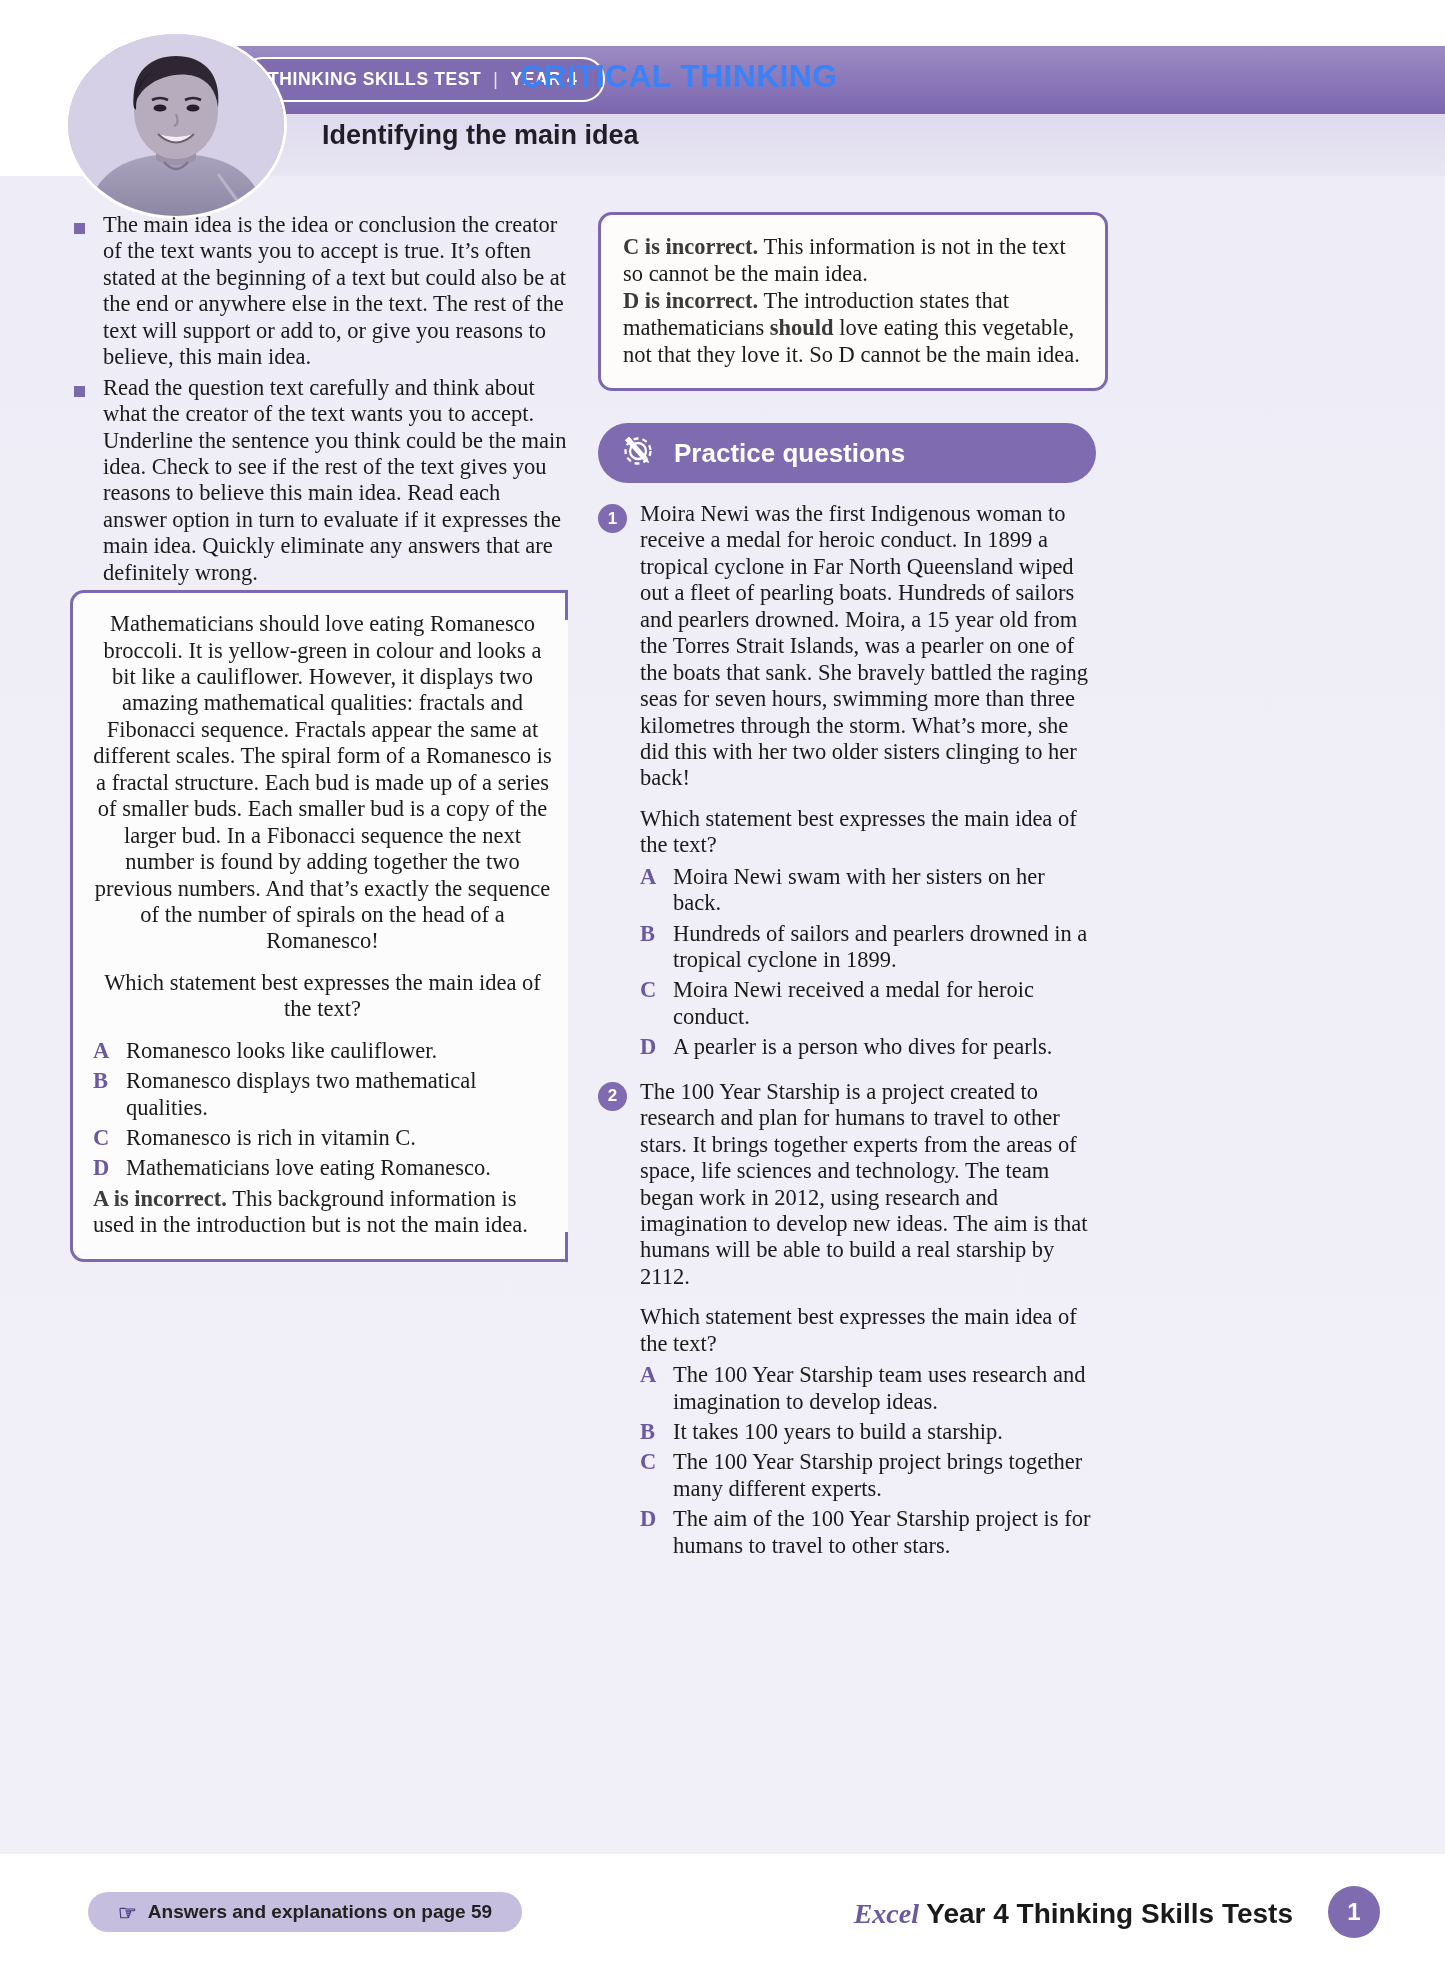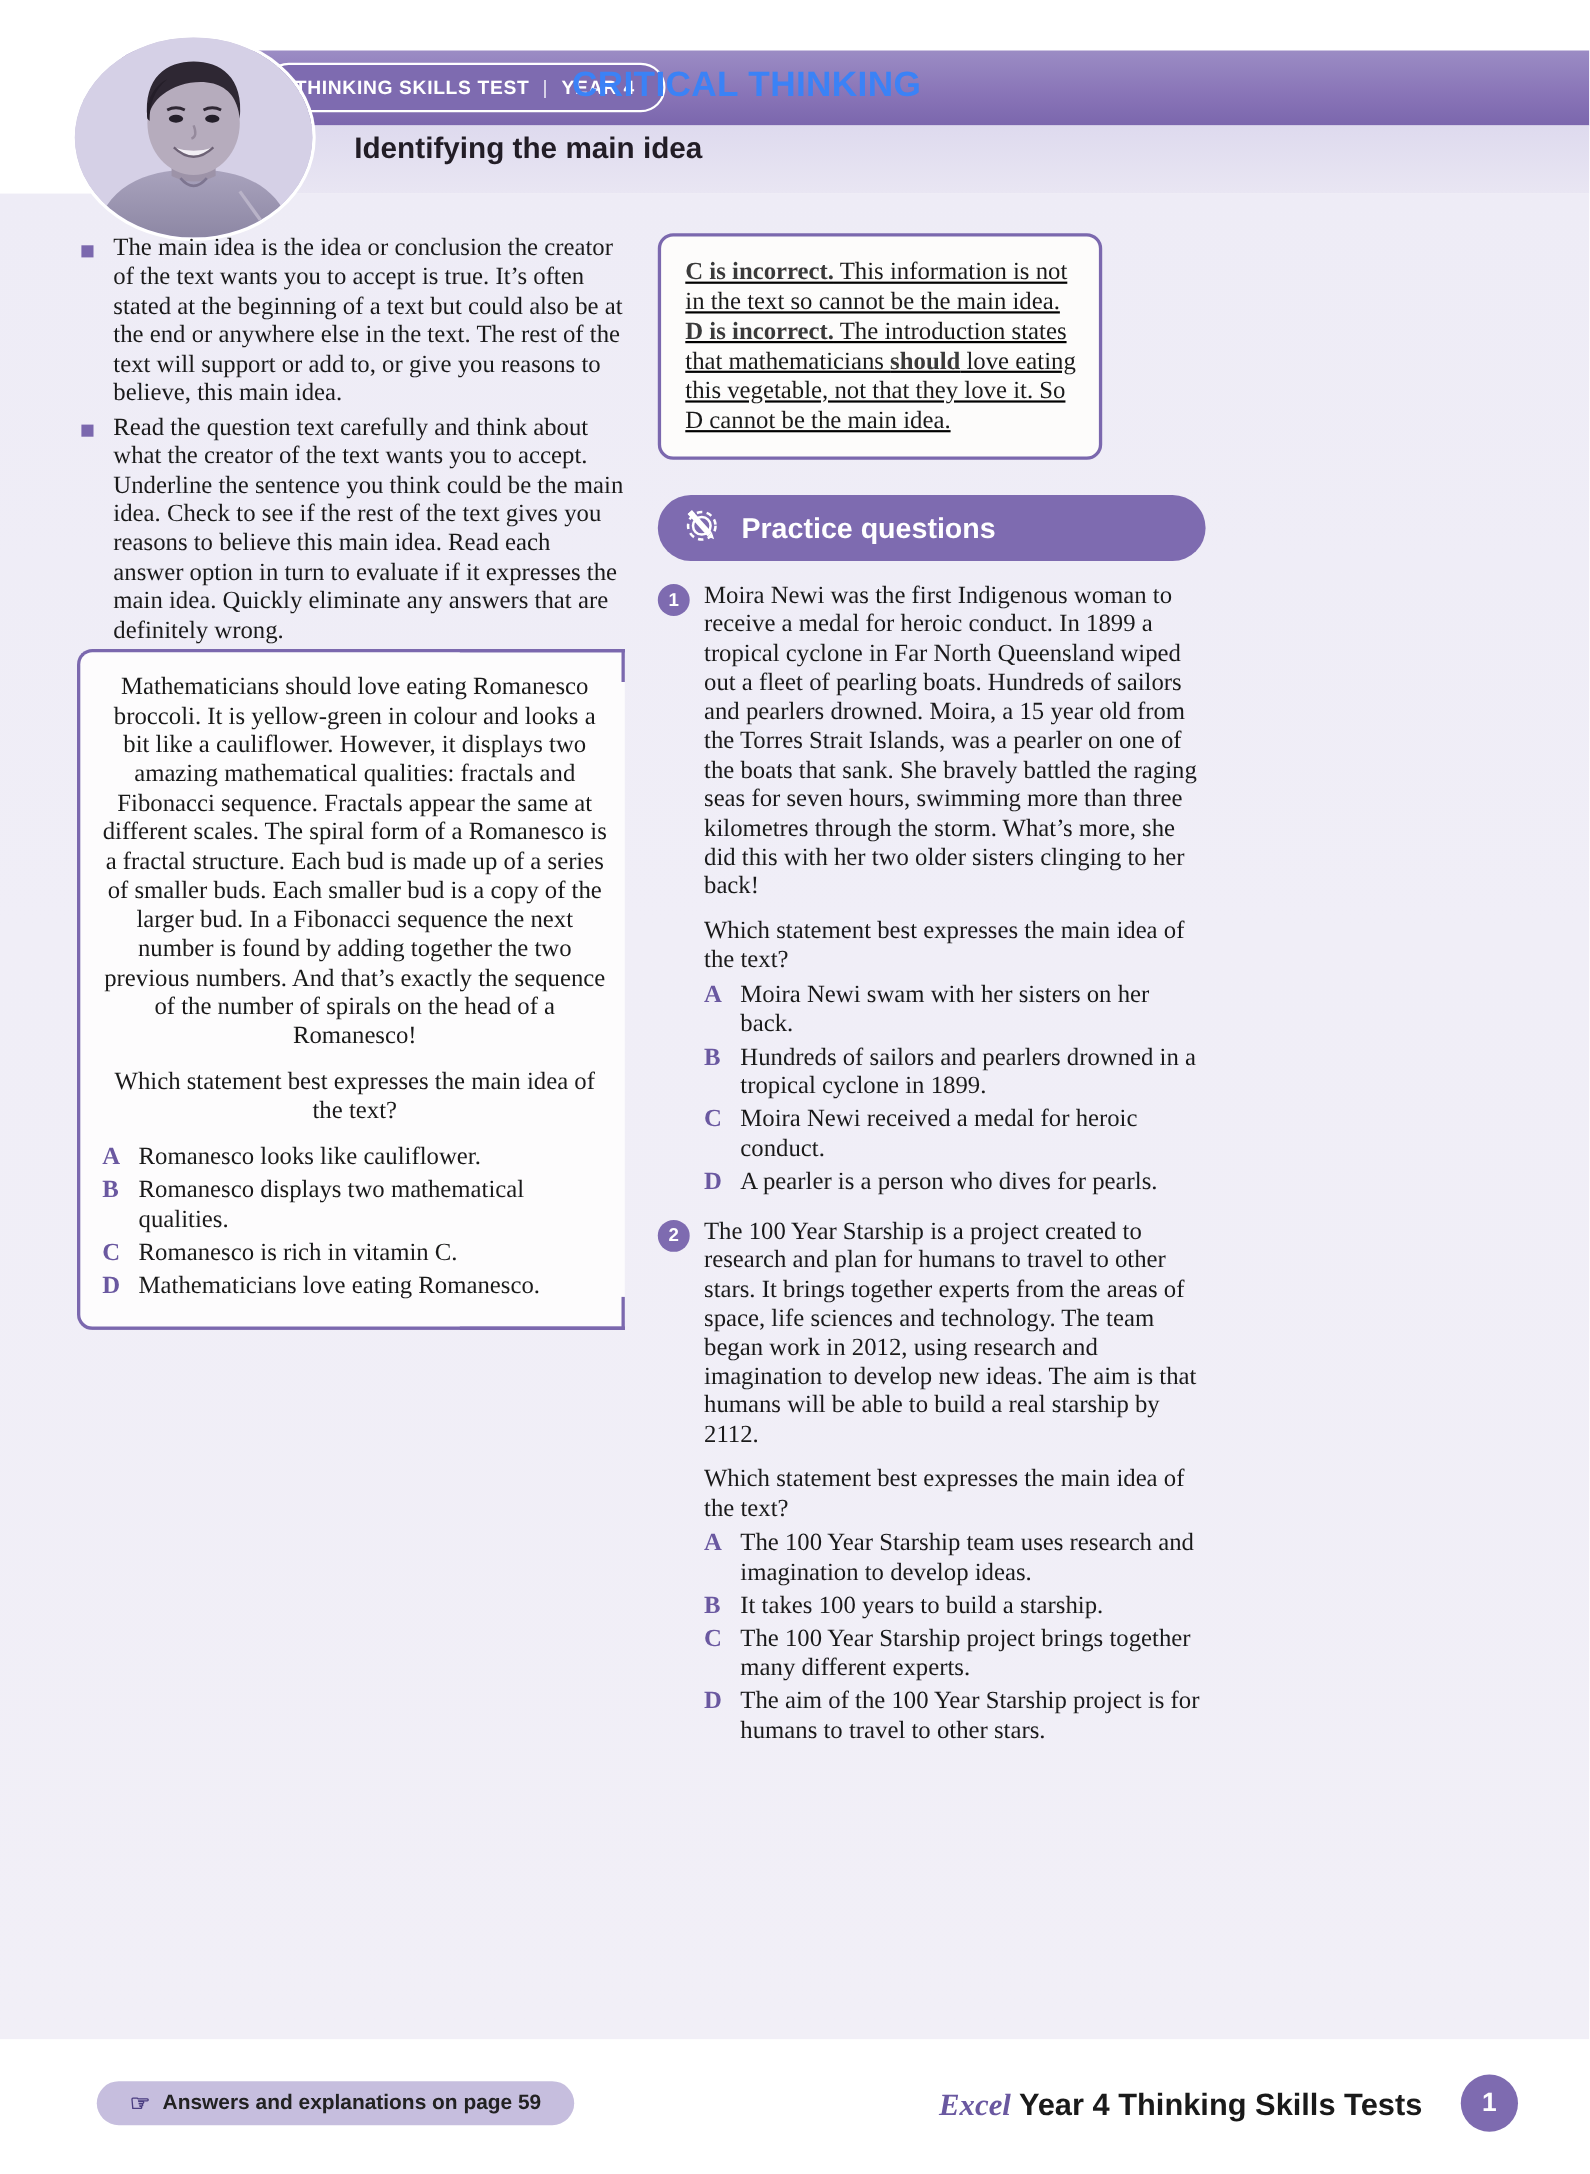--- a/index.html
+++ b/index.html
@@ -214,22 +214,21 @@
     color: #1a1a1a;
   }
   .explain-normal b { color: #3d3d3d; }
 
   
   .ans-box {
     border: 3px solid #7b68ae;
     border-radius: 14px;
     background: #fdfcfb;
     padding: 18px 20px 20px 22px;
-    width: 404px;
-    text-decoration: underline;
+    width: 510px;
   }
   .ans-line {
     font-size: 22.5px;
     line-height: 1.20;
     color: #1a1a1a;
   }
   .ans-line b { color: #3a3a3a; }
 
   
   .practice-banner {
@@ -428,20 +427,23 @@
       <div class="opt">
         <span class="opt-letter">C</span>
         <span class="opt-text">Romanesco is rich in vitamin C.</span>
       </div>
       <div class="opt">
         <span class="opt-letter">D</span>
         <span class="opt-text">Mathematicians love eating Romanesco.</span>
       </div>
 
 
+      <div class="explain-normal">
+        <b>A is incorrect.</b><span> This background information is used in the introduction but is not the main idea.</span>
+      </div>
     </div>
   </div>
 
   <div class="col-right">
 
     <div class="ans-box">
       <div class="ans-line">
         <b>C is incorrect.</b><span> This information is not in the text so cannot be the main idea.</span>
       </div>
       <div class="ans-line">

